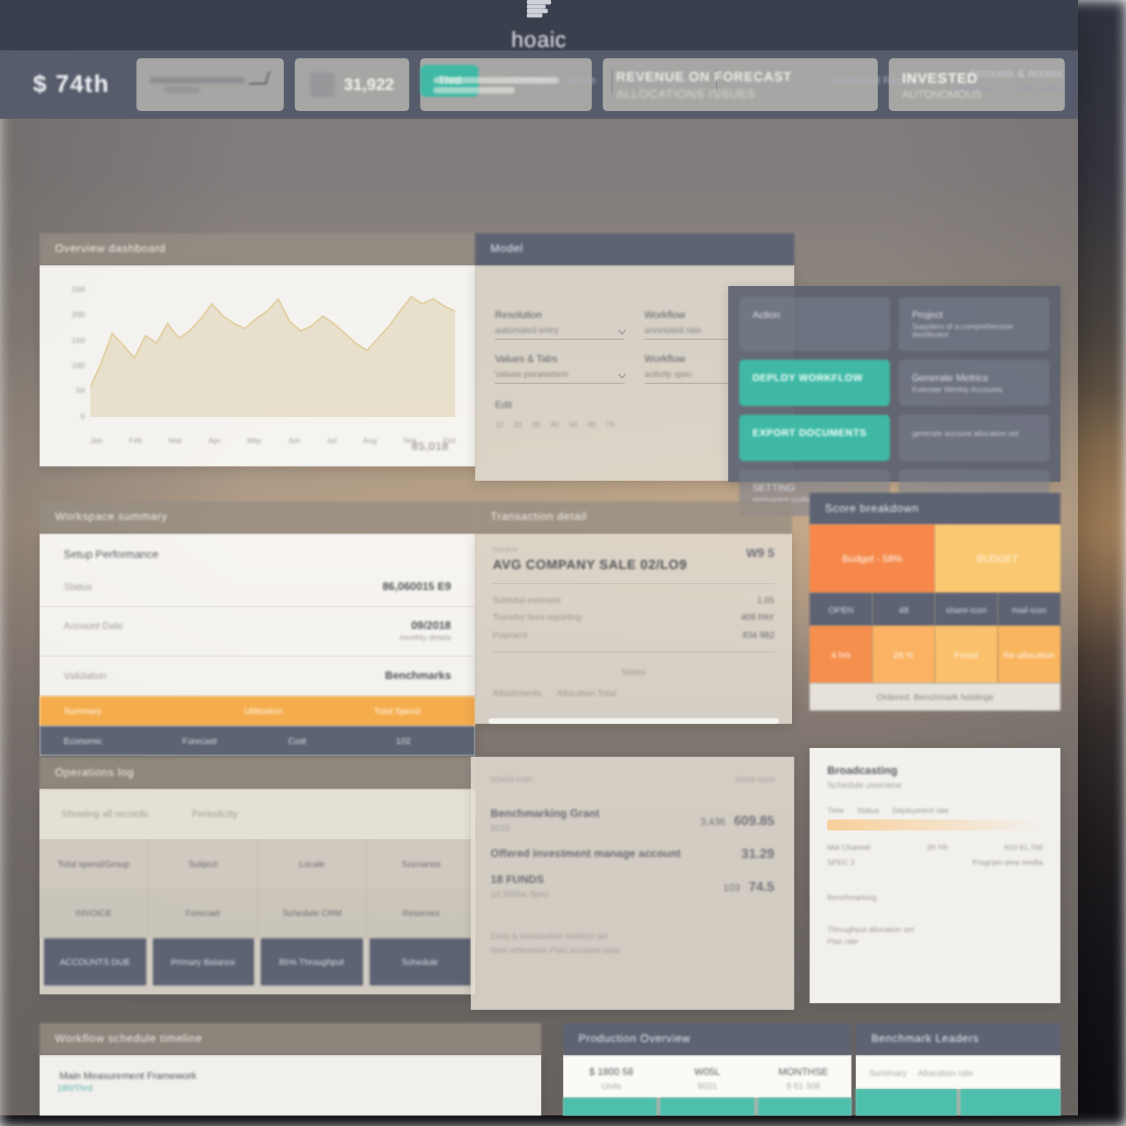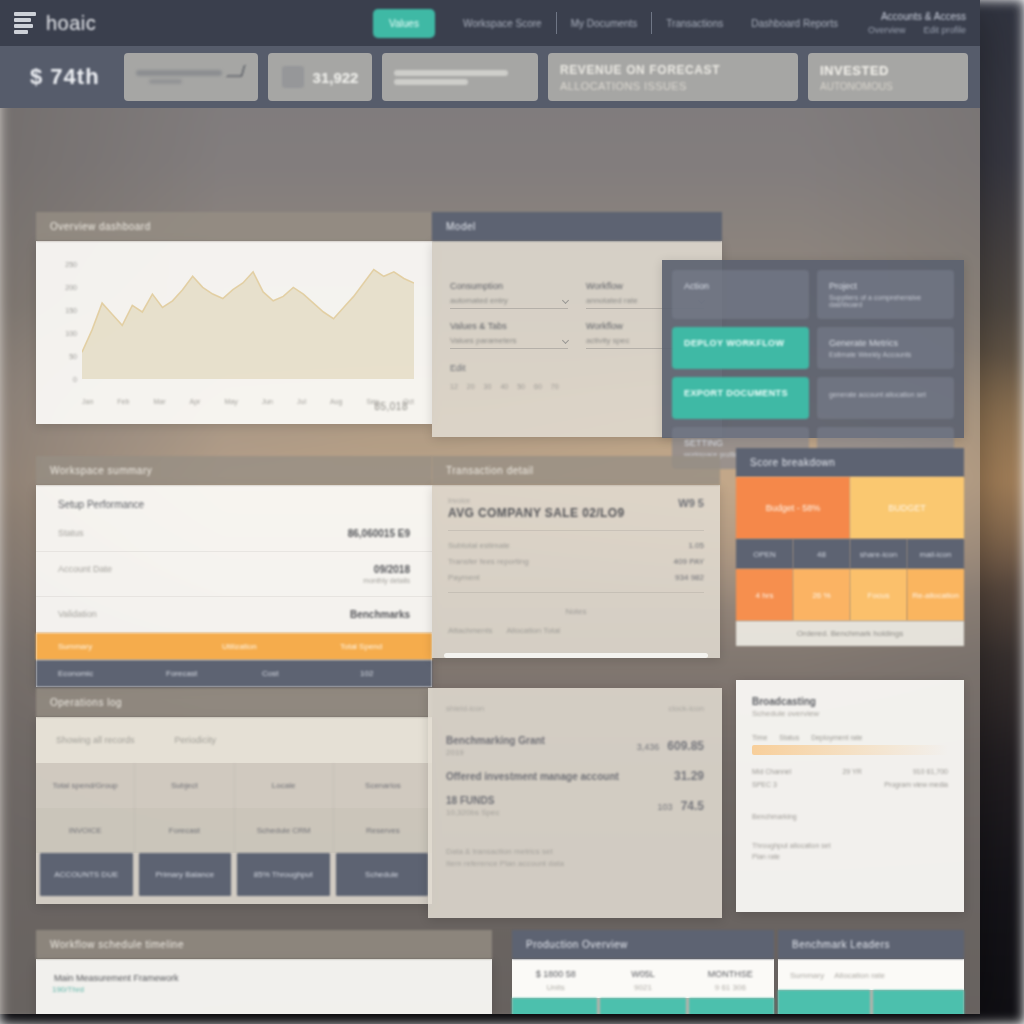--- a/index.html
+++ b/index.html
@@ -39,20 +39,21 @@
   }
 
   
   .titlebar {
     height: 46px;
     background: #3a3f4d;
     display: flex; align-items: center;
     padding: 0 14px;
     gap: 10px;
     position: relative;
+    flex-direction: column;
   }
   .logo-mark {
     width: 22px; height: 22px;
     display: flex; flex-direction: column; justify-content: space-between;
     filter: blur(.7px);
   }
   .logo-mark i {
     display: block; height: 4px; border-radius: 1px;
     background: #cdd1d8;
   }
@@ -343,21 +344,21 @@
   <div class="titlebar">
     <div class="logo-mark">
       <i></i>
         <i></i>
         <i></i>
         <i></i>
     </div>
     <div class="wordmark">hoaic</div>
 
     <div class="titlebar-nav">
-      <div class="pill-active">Values</div>
+      <div class="pill-active">Thrd</div>
       <div class="tnav-item">Workspace Score</div>
       <div class="tnav-sep"></div>
       <div class="tnav-item">My Documents</div>
       <div class="tnav-sep"></div>
       <div class="tnav-item">Transactions</div>
       <div class="tnav-item">Dashboard Reports</div>
       <div class="tnav-right">
         <div class="r1">Accounts &amp; Access</div>
         <div class="r2">
           <span>Overview</span>
@@ -436,21 +437,21 @@
       </div>
     </div>
 
     <div class="absblk" id="form-region">
       <div class="panel-head dark">
         <span>Model</span>
       </div>
       <div class="card muted" style="height:196px">
         <div class="form-grid" id="form-fields">
             <div>
-              <div class="fld-label">Consumption</div>
+              <div class="fld-label">Resolution</div>
       <div class="fld-ctl">
         <span class="fld-val">automated entry</span>
         <span class="chev"></span>
       </div>
             </div>
             <div>
               <div class="fld-label">Workflow</div>
       <div class="fld-ctl">
         <span class="fld-val">annotated rate</span>
         <span class="chev"></span>

